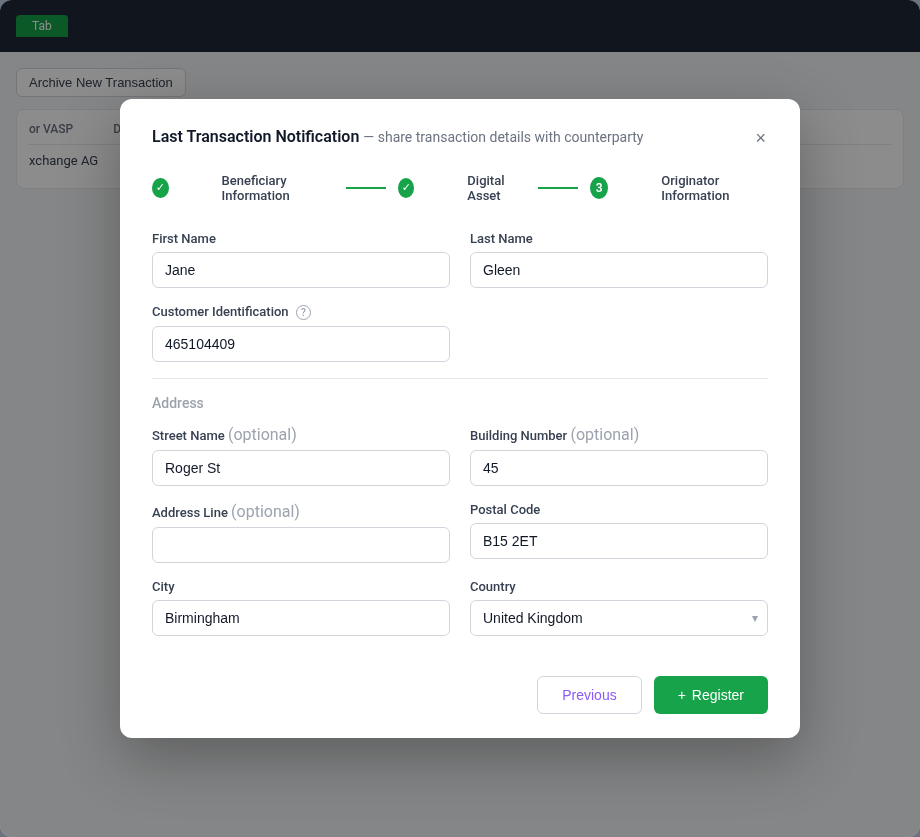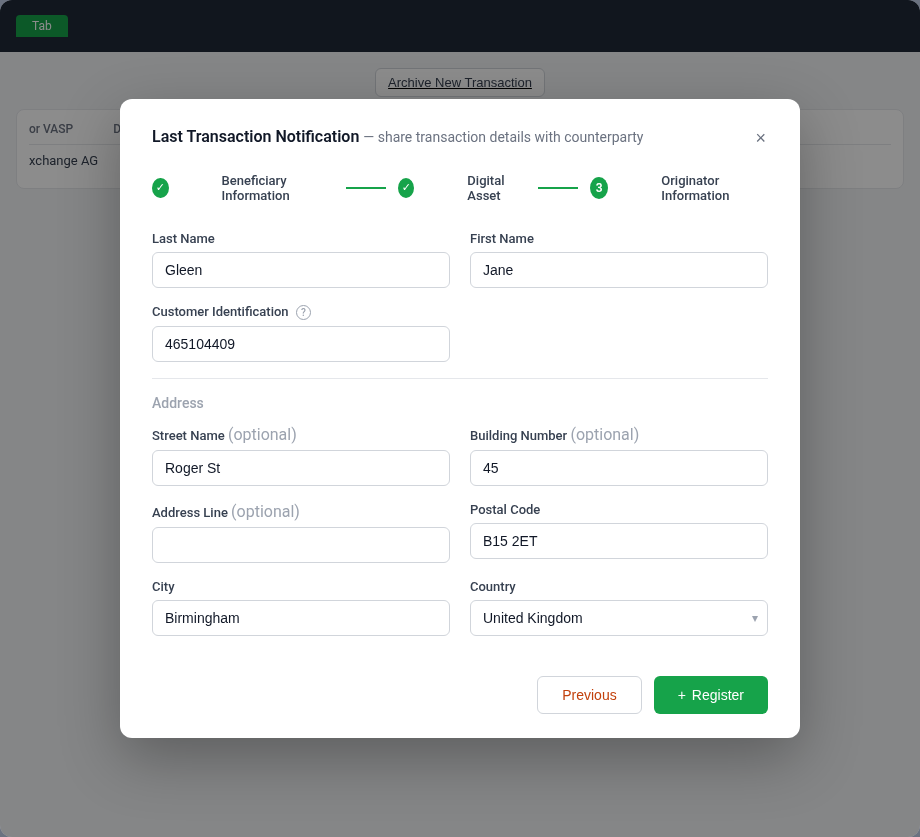--- a/index.html
+++ b/index.html
@@ -35,23 +35,22 @@
       border-radius: 4px 4px 0 0;
     }
 
     .app-content {
       padding: 16px;
       position: relative;
     }
 
     .app-header {
       display: flex;
-      justify-content: center;
+      justify-content: flex-start;
       margin-bottom: 12px;
-      text-decoration: underline;
     }
 
     .archive-btn {
       font-size: 13px;
       color: #374151;
       background: white;
       border: 1px solid #d1d5db;
       border-radius: 6px;
       padding: 6px 12px;
       cursor: pointer;
@@ -291,21 +290,21 @@
       gap: 12px;
       margin-top: 24px;
       padding-top: 16px;
     }
 
     .btn-previous {
       padding: 10px 24px;
       border: 1px solid #d1d5db;
       border-radius: 6px;
       background: white;
-      color: #c2410c;
+      color: #8b5cf6;
       font-size: 14px;
       font-weight: 500;
       cursor: pointer;
     }
 
     .btn-register {
       padding: 10px 24px;
       border: none;
       border-radius: 6px;
       background: #16a34a;
@@ -368,26 +367,26 @@
       <div class="step-connector"></div>
 
       <div class="step">
         <div class="step-icon-num">3</div>
         <span class="step-label">Originator Information</span>
       </div>
     </div>
 
     <div class="form-row">
       <div class="form-group">
+        <label class="form-label">First Name</label>
+        <input type="text" class="form-input" value="Jane" style="">
+      </div>
+      <div class="form-group">
         <label class="form-label">Last Name</label>
         <input type="text" class="form-input" value="Gleen" style="">
-      </div>
-      <div class="form-group">
-        <label class="form-label">First Name</label>
-        <input type="text" class="form-input" value="Jane" style="">
       </div>
     </div>
 
     <div class="form-row">
       <div class="form-group full">
         <label class="form-label">
           <span>Customer Identification</span>
           <span class="help-icon">?</span>
         </label>
         <input type="text" class="form-input" value="465104409" style="">

